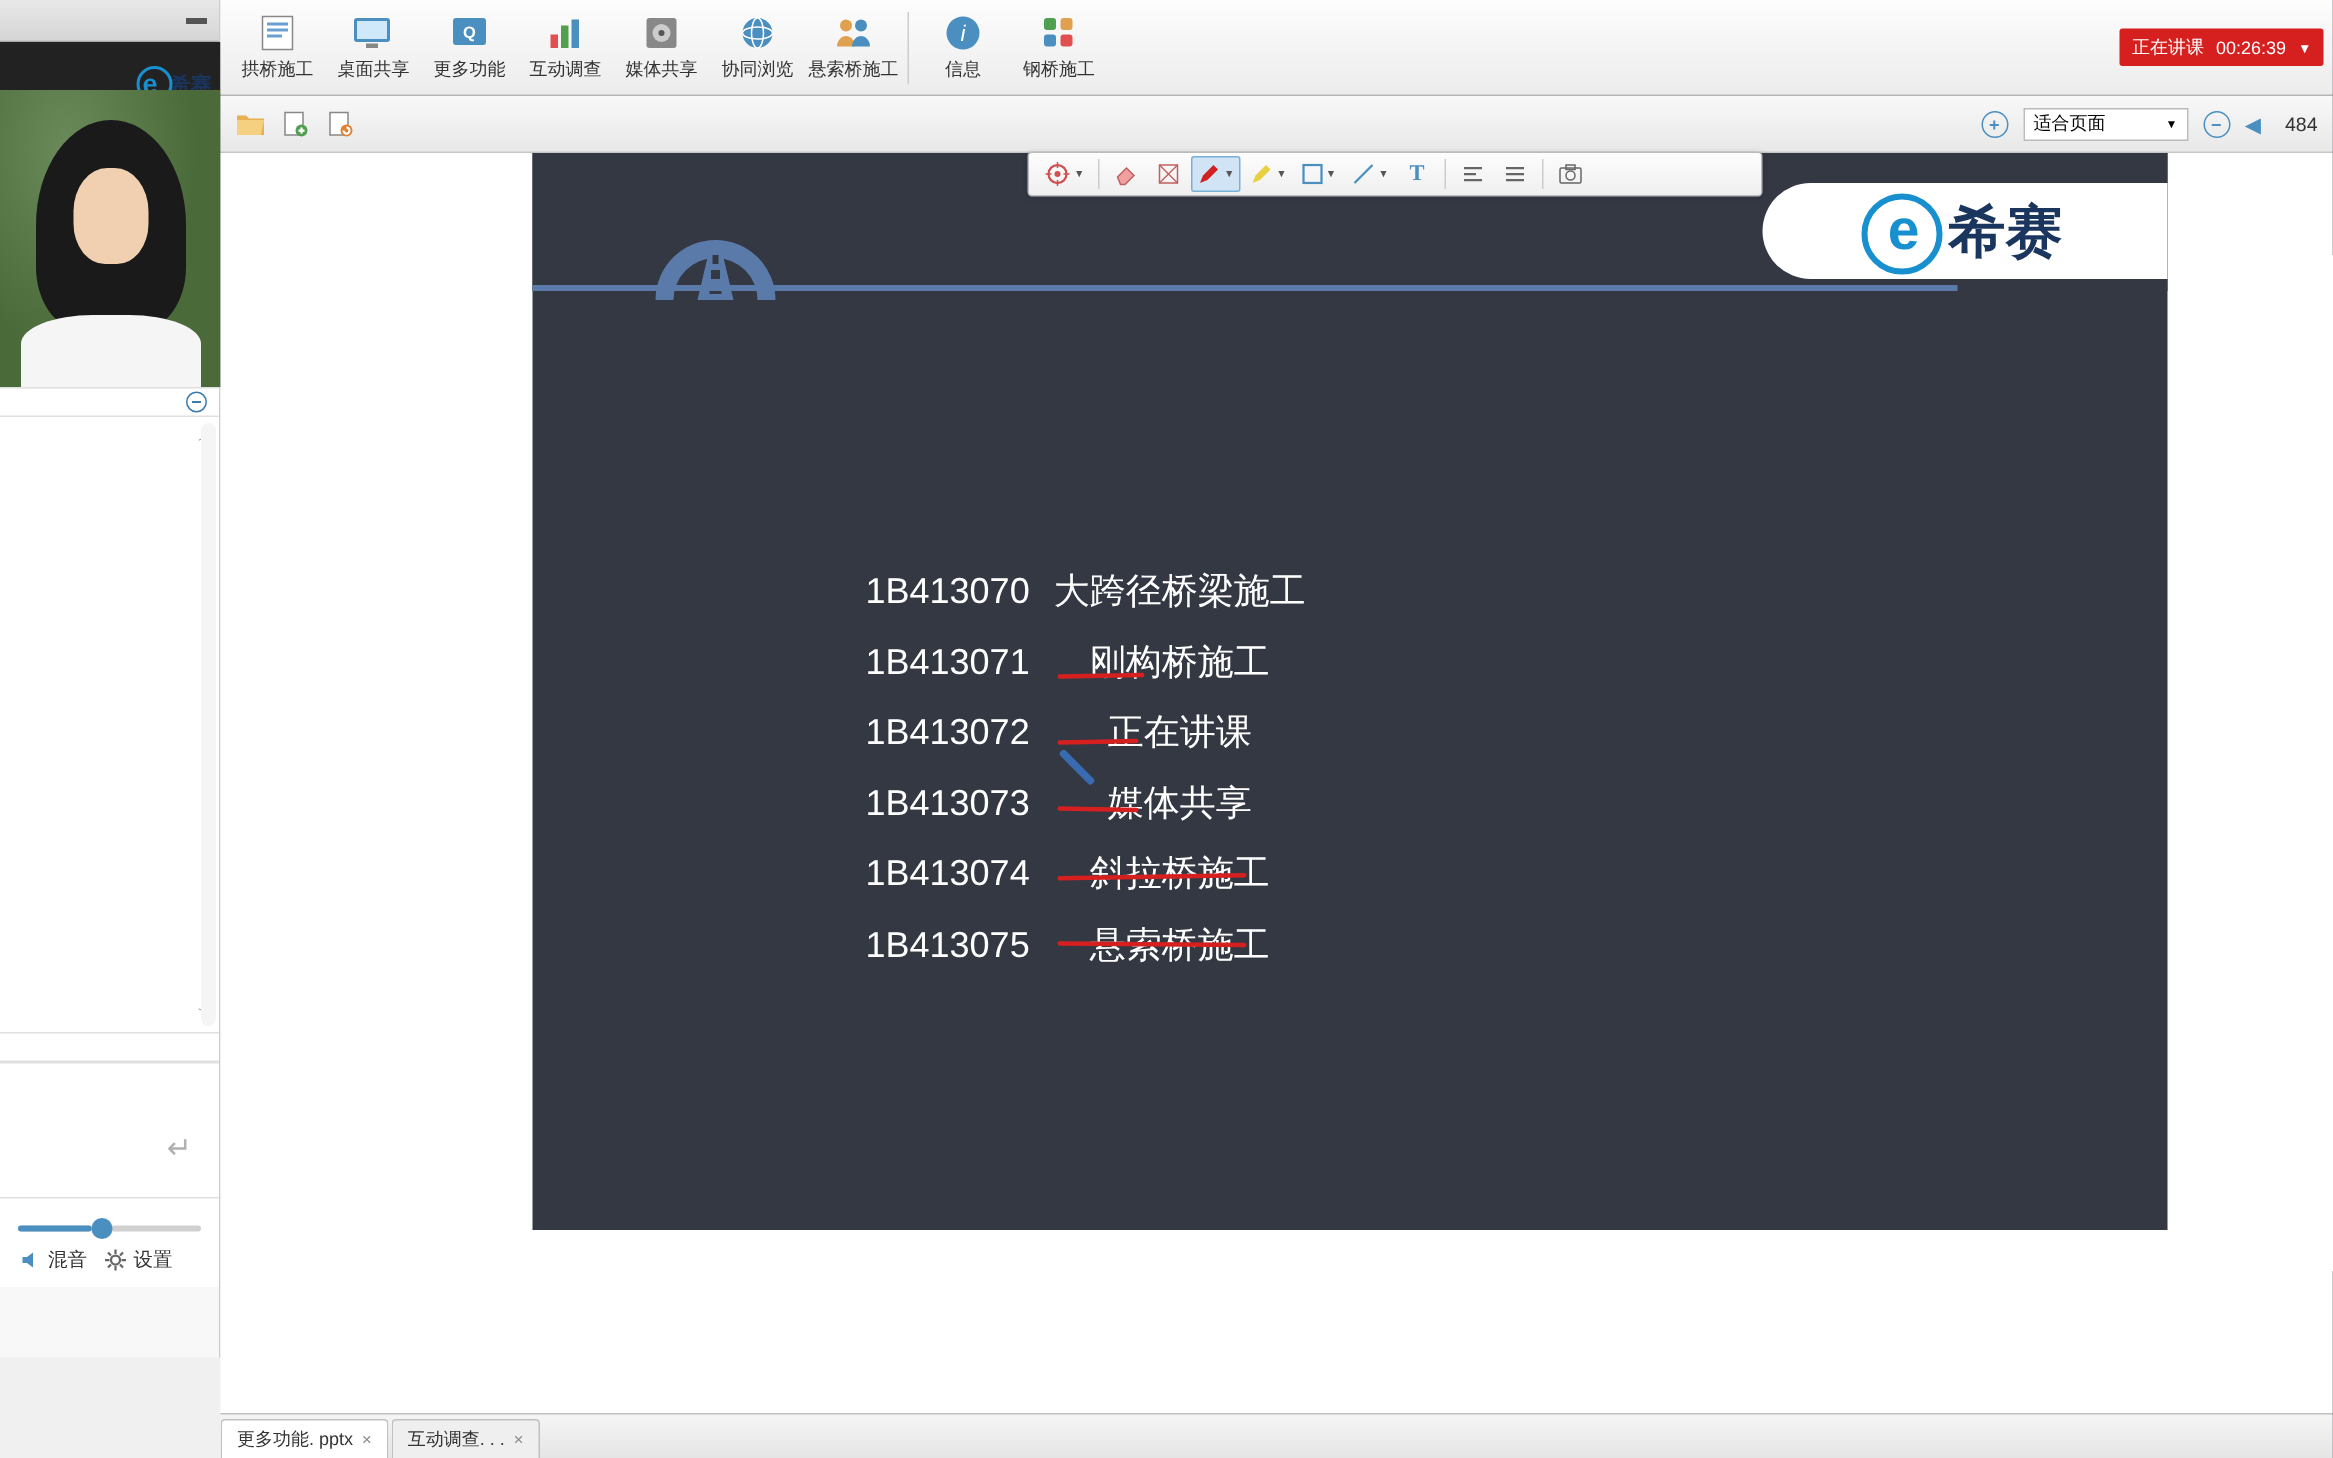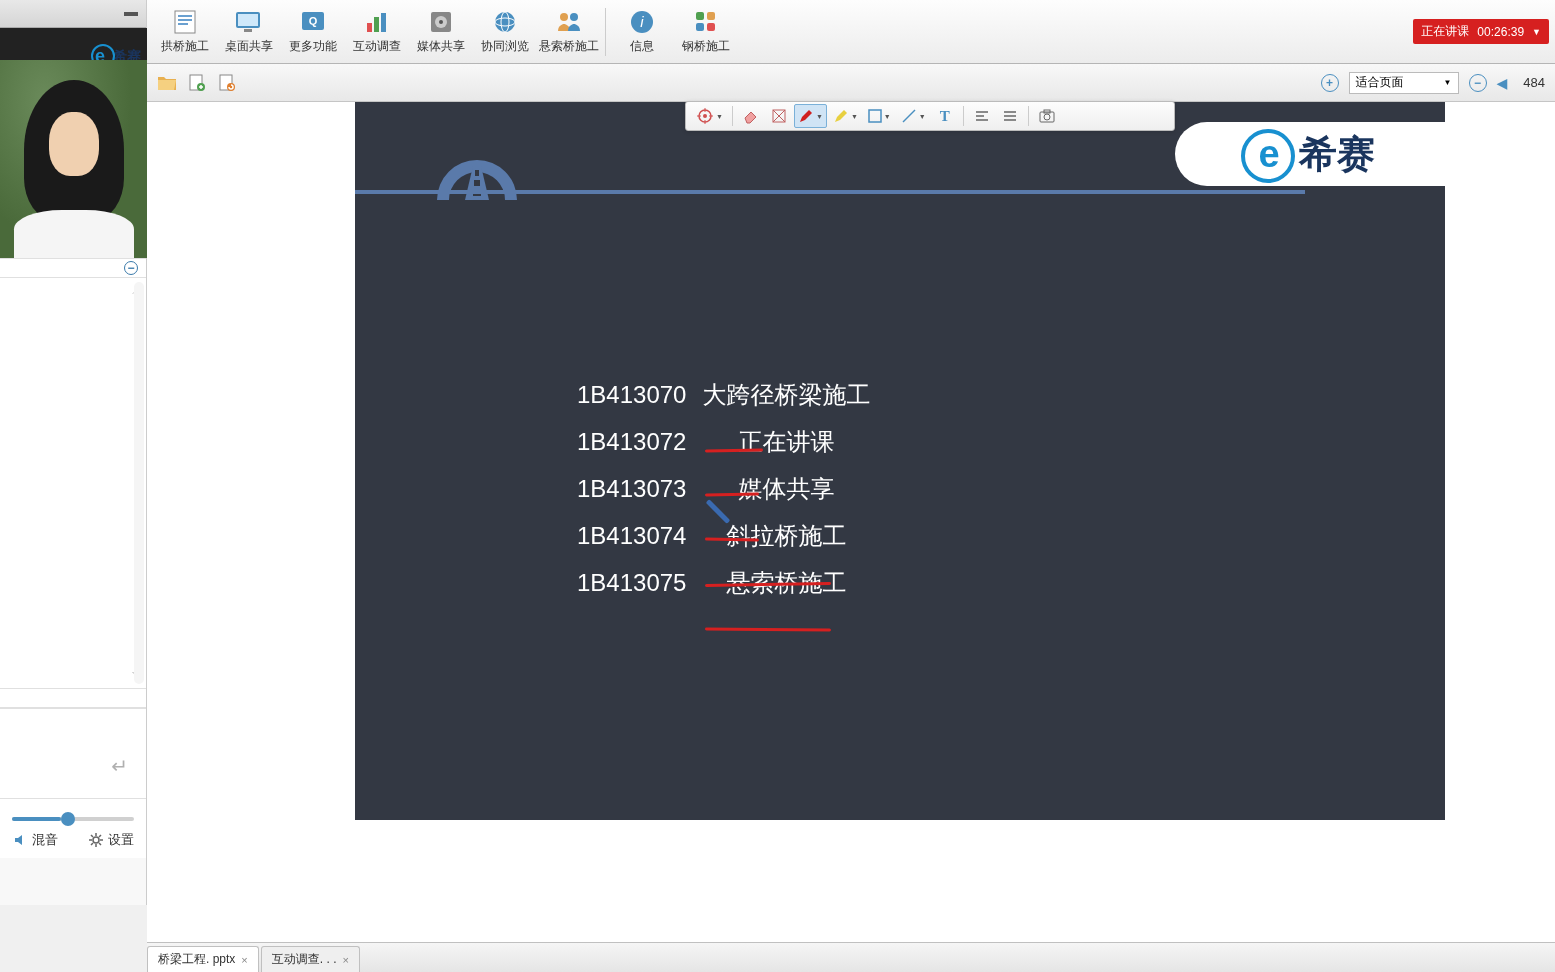--- a/index.html
+++ b/index.html
@@ -22,21 +22,21 @@
 .scroll-area { height: 410px; background: #fff; position: relative; }
 .scroll-area::after { content: ""; position: absolute; right: 2px; top: 4px; bottom: 4px; width: 10px; background: #f5f5f5; border-radius: 5px; }
 .up-caret, .down-caret { position: absolute; right: 4px; font-size: 10px; color: #888; }
 .up-caret { top: 6px; } .down-caret { bottom: 6px; }
 .chat-box { height: 90px; background: #fff; border-top: 1px solid #e0e0e0; position: relative; }
 .send-arrow { position: absolute; right: 18px; bottom: 20px; font-size: 20px; color: #b0b0b0; }
 .mixer { height: 60px; background: #fff; border-top: 1px solid #e0e0e0; padding: 8px 12px; }
 .slider-bar { height: 4px; background: #d0d0d0; border-radius: 2px; position: relative; margin: 10px 0; }
 .slider-fill { position: absolute; left: 0; width: 40%; height: 4px; background: #4a8fc0; border-radius: 2px; }
 .slider-knob { position: absolute; left: 40%; top: -5px; width: 14px; height: 14px; background: #4a8fc0; border-radius: 50%; }
-.mixer-row { display: flex; align-items: flex-end; gap: 30px; font-size: 13px; color: #333; }
+.mixer-row { display: flex; align-items: flex-end; gap: 11px; font-size: 13px; color: #333; }
 .mixer-row span { display: flex; align-items: center; gap: 4px; cursor: pointer; }
 .ico-s { width: 16px; height: 16px; display: inline-block; }
 
 .main-toolbar { position: absolute; left: 147px; top: 0; right: 0; height: 64px; background: linear-gradient(#fdfdfd,#ececec); border-bottom: 1px solid #b5b5b5; display: flex; align-items: center; padding: 0 6px; }
 .tb-item { display: flex; flex-direction: column; align-items: center; justify-content: center; width: 64px; height: 58px; font-size: 12px; color: #333; cursor: pointer; gap: 3px; border: 1px solid transparent; border-radius: 3px; }
 .tb-ico { width: 30px; height: 26px; display: flex; align-items: center; justify-content: center; }
 .sep-v { width: 1px; height: 48px; background: #ccc; margin: 0 4px; }
 .status-pill { margin-left: auto; background: #d62020; color: #fff; font-size: 12px; padding: 4px 8px; display: flex; align-items: center; gap: 8px; border-radius: 2px; cursor: pointer; }
 .status-pill .arr { font-size: 9px; }
 
@@ -275,20 +275,24 @@
       </div>
     </div>
 
     <table class="content-list">
       <tbody>
           <tr>
             <td>1B413070</td>
             <td>大跨径桥梁施工</td>
           </tr>
       <tr>
+            <td>1B413071</td>
+            <td>刚构桥施工</td>
+          </tr>
+      <tr>
             <td>1B413072</td>
             <td>正在讲课</td>
           </tr>
       <tr>
             <td>1B413073</td>
             <td>媒体共享</td>
           </tr>
       <tr>
             <td>1B413074</td>
             <td>斜拉桥施工</td>
@@ -381,20 +385,20 @@
       <svg width="16" height="14">
         <rect x="1" y="3" width="14" height="10" rx="1" fill="none" stroke="#666"></rect>
         <circle cx="8" cy="8" r="3" fill="none" stroke="#666"></circle>
         <rect x="5" y="1" width="6" height="3" fill="none" stroke="#666"></rect>
       </svg>
     </div>
 </div>
 
 <div class="bottom-tabs">
   <div class="doc-tab active">
-    <span>桥梁工程. pptx</span>
+    <span>更多功能. pptx</span>
       <span class="tab-x">×</span>
   </div>
   <div class="doc-tab">
     <span>互动调查. . .</span>
       <span class="tab-x">×</span>
   </div>
 </div>
 
 </body></html>

